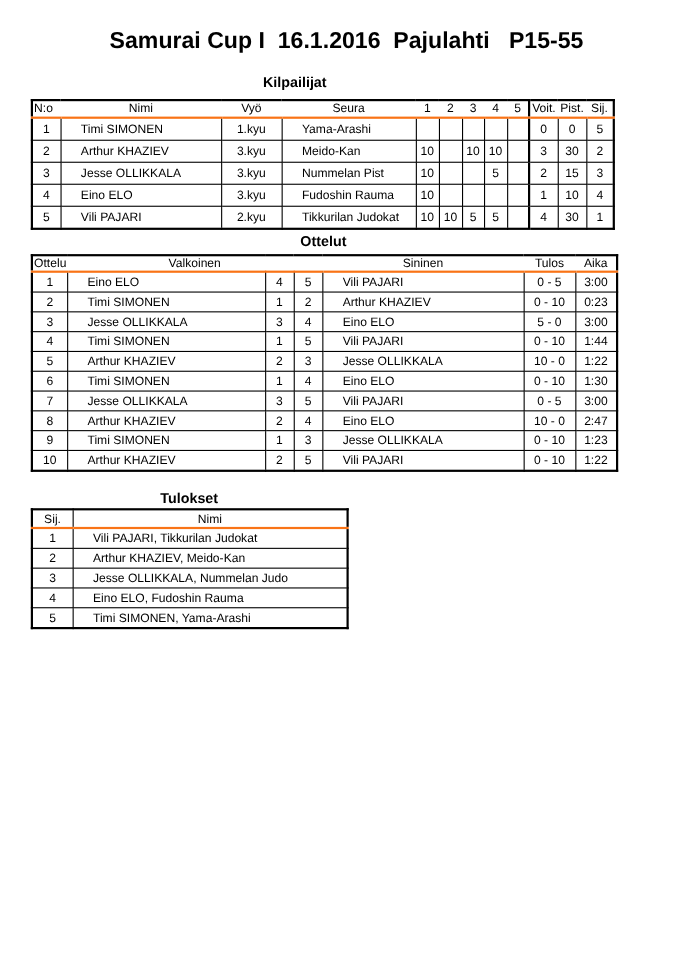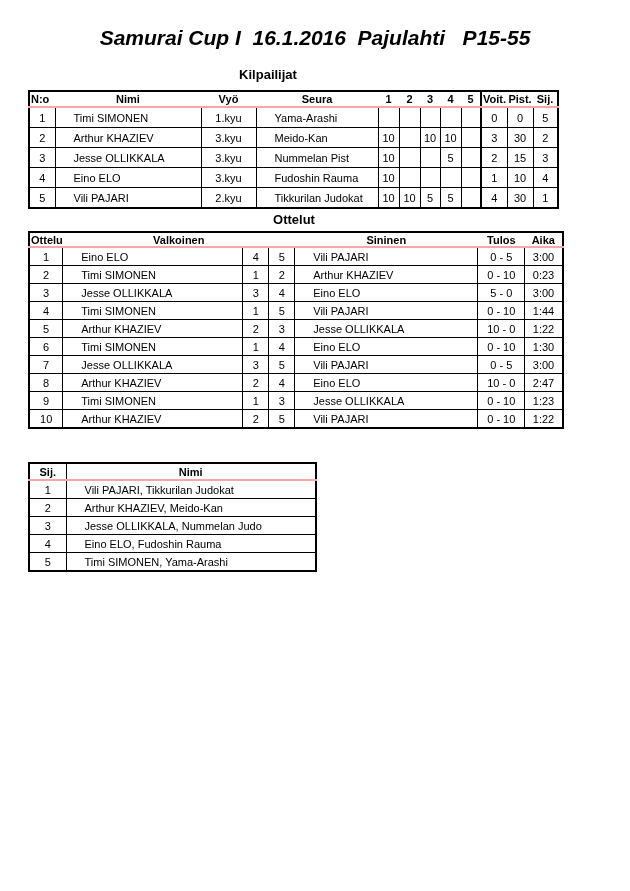--- a/index.html
+++ b/index.html
@@ -5,40 +5,40 @@
   html,body { margin:0; padding:0; }
   body {
     width:630px; height:891px; background:#ffffff; color:#000000;
     font-family:"Liberation Sans", sans-serif;
     -webkit-font-smoothing:antialiased;
   }
   .page { position:relative; width:630px; height:891px; background:#fff; overflow:hidden; }
 
   .doc-title {
     position:absolute; top:26px; left:0; width:630px;
-    text-align:center; font-size:21px; font-weight:bold; white-space:pre;font-style:italic;
+    text-align:center; font-size:21px; font-weight:bold; white-space:pre;
   }
   .count-label {
     position:absolute; top:53px; left:0; width:597px;
     text-align:right; font-size:10px; font-weight:bold;
   }
   .section-heading { position:absolute; font-size:13px; font-weight:bold; text-align:center; }
   #h-competitors { top:67px;  left:0;    width:536px; }
   #h-matches     { top:212px; left:28px; width:532px; }
   #h-results     { top:445px; left:28px; width:288px; }
 
   table {
     position:absolute; border-collapse:collapse; table-layout:fixed;
     background:#fff; border:2px solid #000;
   }
   th, td {
     padding:0; margin:0; overflow:hidden; white-space:nowrap;
     font-size:11px; vertical-align:middle;
   }
-  th { font-weight:bold; border:none; border-bottom:2px solid #fca5a5; }
+  th { font-weight:normal; border:none; border-bottom:2px solid #f97316; }
   td { border:1px solid #000; }
   .c { text-align:center; }
   .l { text-align:left; padding-left:18px; }
   .hl { text-align:left; padding-left:1px; }
   .dv { border-left:2px solid #000; }   
   .hv { border-right:1px solid #000; }  
 
   #t1 { left:28px; top:90px; }
   #t1 th { height:14px; }
   #t1 td { height:19px; }
@@ -288,20 +288,21 @@
           <td class="l">Arthur KHAZIEV</td>
           <td class="c">2</td>
           <td class="c">5</td>
           <td class="l">Vili PAJARI</td>
           <td class="c">0 - 10</td>
           <td class="c">1:22</td>
         </tr>
       </tbody>
   </table>
 
+  <div id="h-results" class="section-heading">Tulokset</div>
 
   <table id="t3">
     <colgroup>
       <col style="width:37px">
         <col style="width:250px">
     </colgroup>
     <thead>
       <tr>
         <th class="c hv">Sij.</th>
         <th class="c">Nimi</th>

